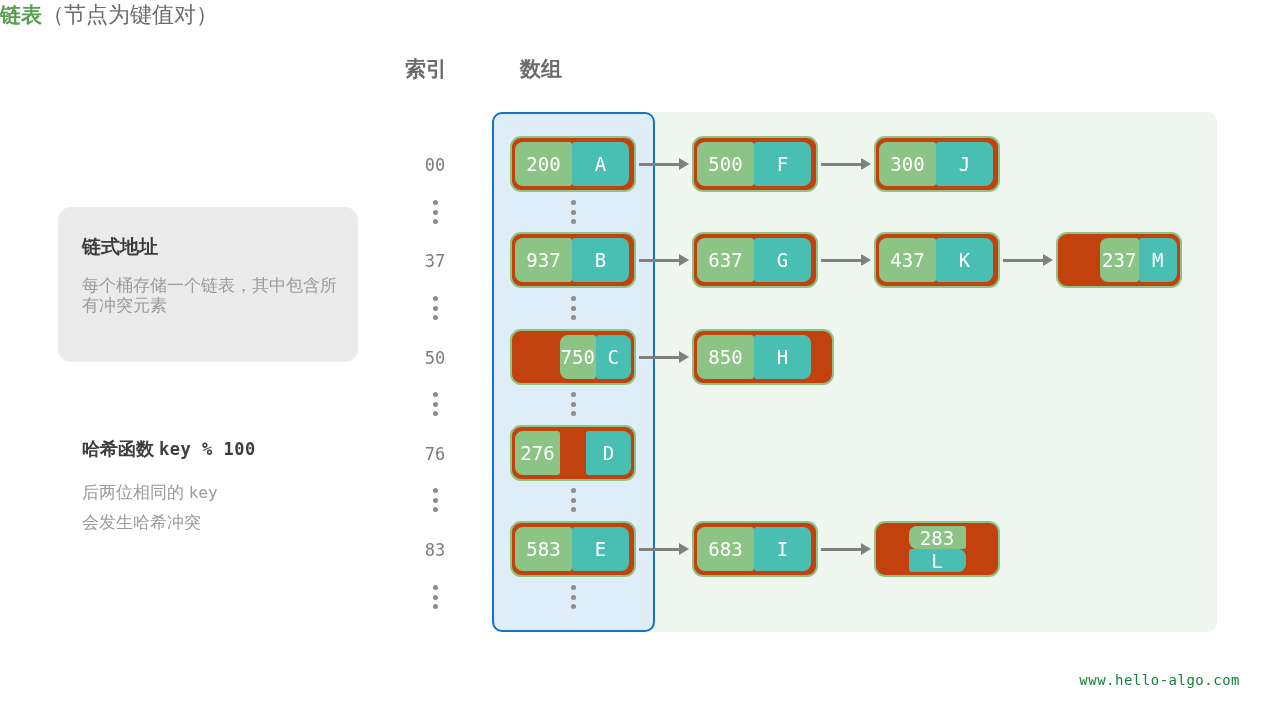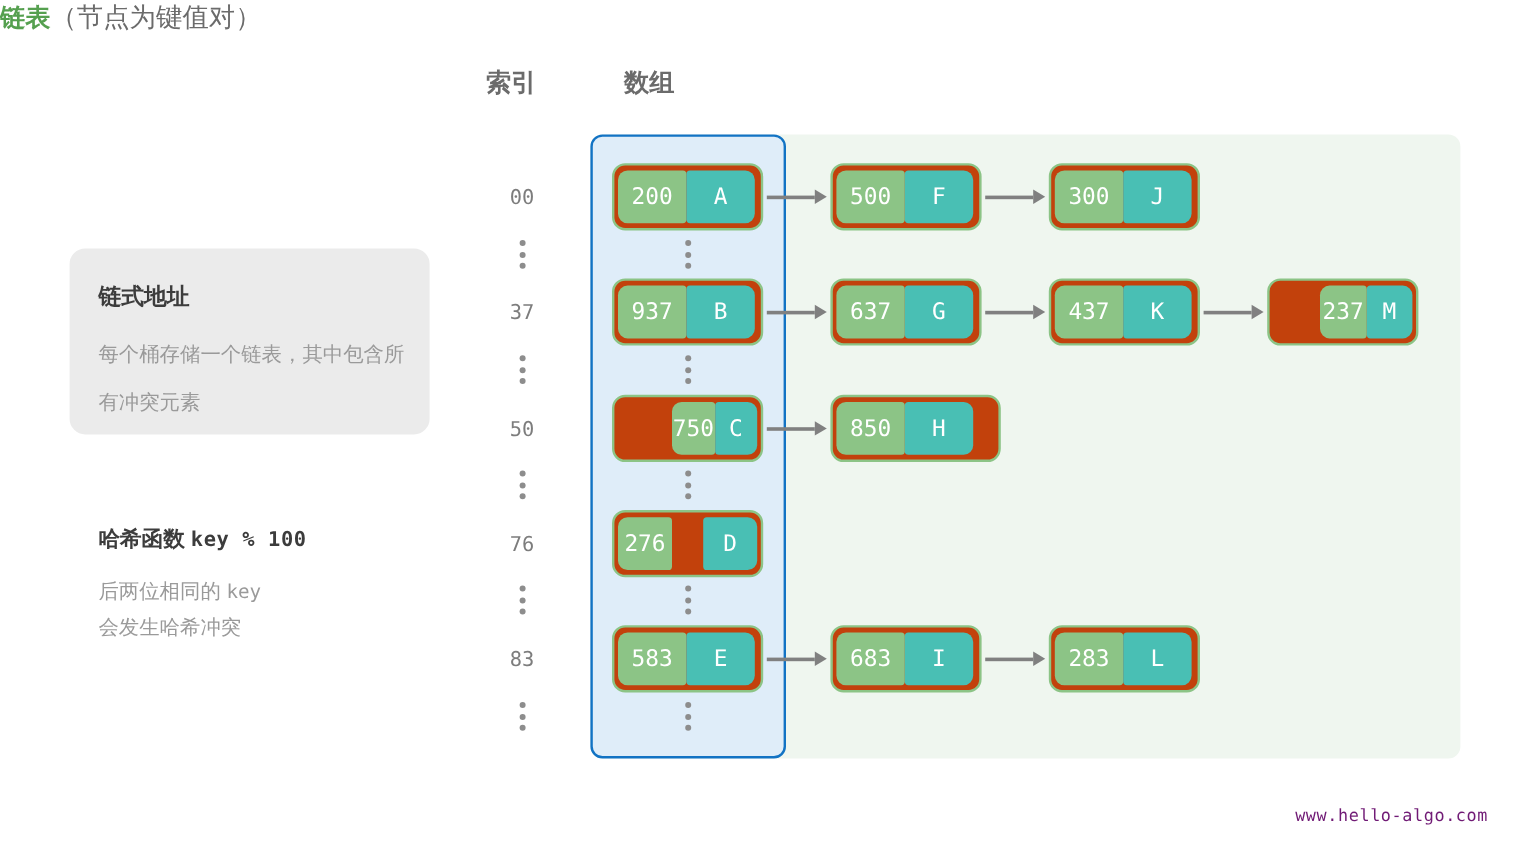--- a/index.html
+++ b/index.html
@@ -46,21 +46,21 @@
     font-size: 19px;
     font-weight: bold;
     color: #3c3c3c;
   }
   #info-card-desc {
     position: absolute;
     left: 82px;
     top: 276px;
     font-size: 17px;
     color: #9a9a9a;
-    line-height: 40px;
+    line-height: 20px;
     width: 260px;
   }
 
   
   #hash-title {
     position: absolute;
     left: 82px;
     top: 437px;
     font-size: 18px;
     font-weight: bold;
@@ -188,21 +188,21 @@
     background: #8d8d8d;
   }
 
   
   #watermark {
     position: absolute;
     right: 40px;
     top: 672px;
     font-family: "DejaVu Sans Mono", monospace;
     font-size: 14px;
-    color: #701a75;
+    color: #15803d;
     letter-spacing: 0.5px;
   }
 </style>
 </head>
 <body>
 
 <div id="linked-panel"></div>
 <div id="array-panel"></div>
 
 <div class="heading" id="hd-index">索引</div>
@@ -304,21 +304,21 @@
       <span class="head"></span>
     </div>
     <div class="node" style="left: 692px; top: 521px; width: 126px;">
       <div class="cell cell-key">683</div>
       <div class="cell cell-val">I</div>
     </div>
     <div class="arrow" style="left: 821px; top: 543px; width: 50px;">
       <span class="shaft"></span>
       <span class="head"></span>
     </div>
-    <div class="node" style="left: 874px; top: 521px; width: 126px;">
+    <div class="node" style="left: 874px; top: 521px; width: 126px; flex-direction: column;">
       <div class="cell cell-key">283</div>
       <div class="cell cell-val">L</div>
     </div>
     <div class="vdots" style="left: 425px; top: 200px;">
       <i></i>
       <i></i>
       <i></i>
     </div>
     <div class="vdots" style="left: 563px; top: 200px;">
       <i></i>

